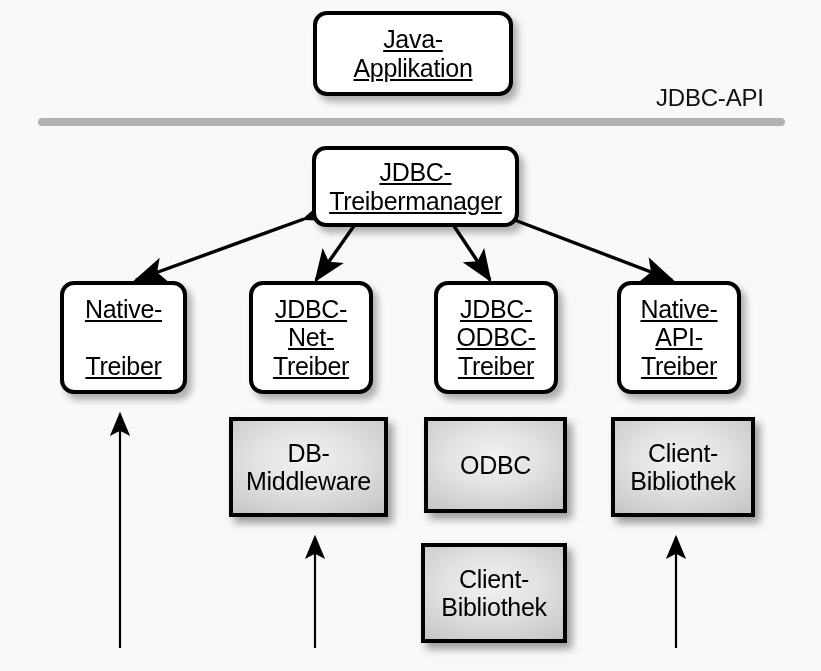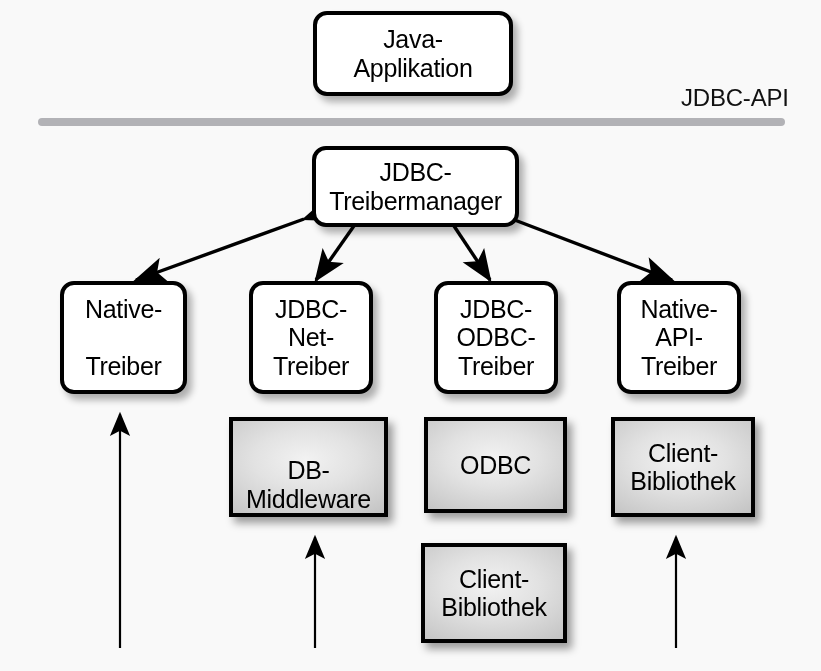--- a/index.html
+++ b/index.html
@@ -27,21 +27,21 @@
     align-items: center;
     justify-content: center;
     text-align: center;
     color: #000;
     font-size: 25px;
     line-height: 1.14;
     letter-spacing: -0.3px;
     box-shadow: 5px 6px 7px rgba(0,0,0,0.30);
     z-index: 5;
   }
-  .node .txt { display: block; width: 100%; padding: 0 12px; }
+  .node .txt { display: block; width: 100%; padding: 0 12px; text-decoration: underline; }
 
   
   .gbox {
     position: absolute;
     box-sizing: border-box;
     border: 4px solid #000000;
     border-radius: 0;
     background: radial-gradient(ellipse 90% 85% at 48% 42%,
                 #f2f2f2 0%, #e2e2e2 38%, #cfcfcf 70%, #bcbcbc 100%);
     display: flex;
@@ -105,21 +105,21 @@
 
     <line x1="512" y1="219" x2="672" y2="280" stroke="#000" stroke-width="3.4" marker-start="url(#ah)" marker-end="url(#ah)"></line>
 
     <line x1="120" y1="648" x2="120" y2="414" stroke="#000" stroke-width="2.2" marker-end="url(#ahs)"></line>
 
     <line x1="315" y1="648" x2="315" y2="537" stroke="#000" stroke-width="2.2" marker-end="url(#ahs)"></line>
 
     <line x1="676" y1="648" x2="676" y2="537" stroke="#000" stroke-width="2.2" marker-end="url(#ahs)"></line>
   </svg>
 
-  <div id="api-label" style="left:656px; top:84px;margin-left:25px;">JDBC-API</div>
+  <div id="api-label" style="left:656px; top:84px;">JDBC-API</div>
   <div id="api-bar" style="left:38px; top:118px; width:747px; height:8px;"></div>
 
   <div class="node" style="left:313px; top:11px; width:200px; height:85px;">
     <span class="txt">
       <span>Java-</span><br>
       <span>Applikation</span>
     </span>
   </div>
 
   <div class="node" style="left:312px; top:146px; width:207px; height:81px;">
@@ -154,21 +154,21 @@
   </div>
 
   <div class="node" style="left:617px; top:281px; width:124px; height:113px;">
     <span class="txt">
       <span>Native-</span><br>
       <span>API-</span><br>
       <span>Treiber</span>
     </span>
   </div>
 
-  <div class="gbox" style="left:229px; top:417px; width:159px; height:100px;align-items:flex-end;">
+  <div class="gbox" style="left:229px; top:417px; width:159px; height:100px;">
     <span class="txt">
       <span>DB-</span><br>
       <span>Middleware</span>
     </span>
   </div>
 
   <div class="gbox" style="left:424px; top:417px; width:143px; height:96px;">
     <span class="txt">
       <span>ODBC</span>
     </span>

